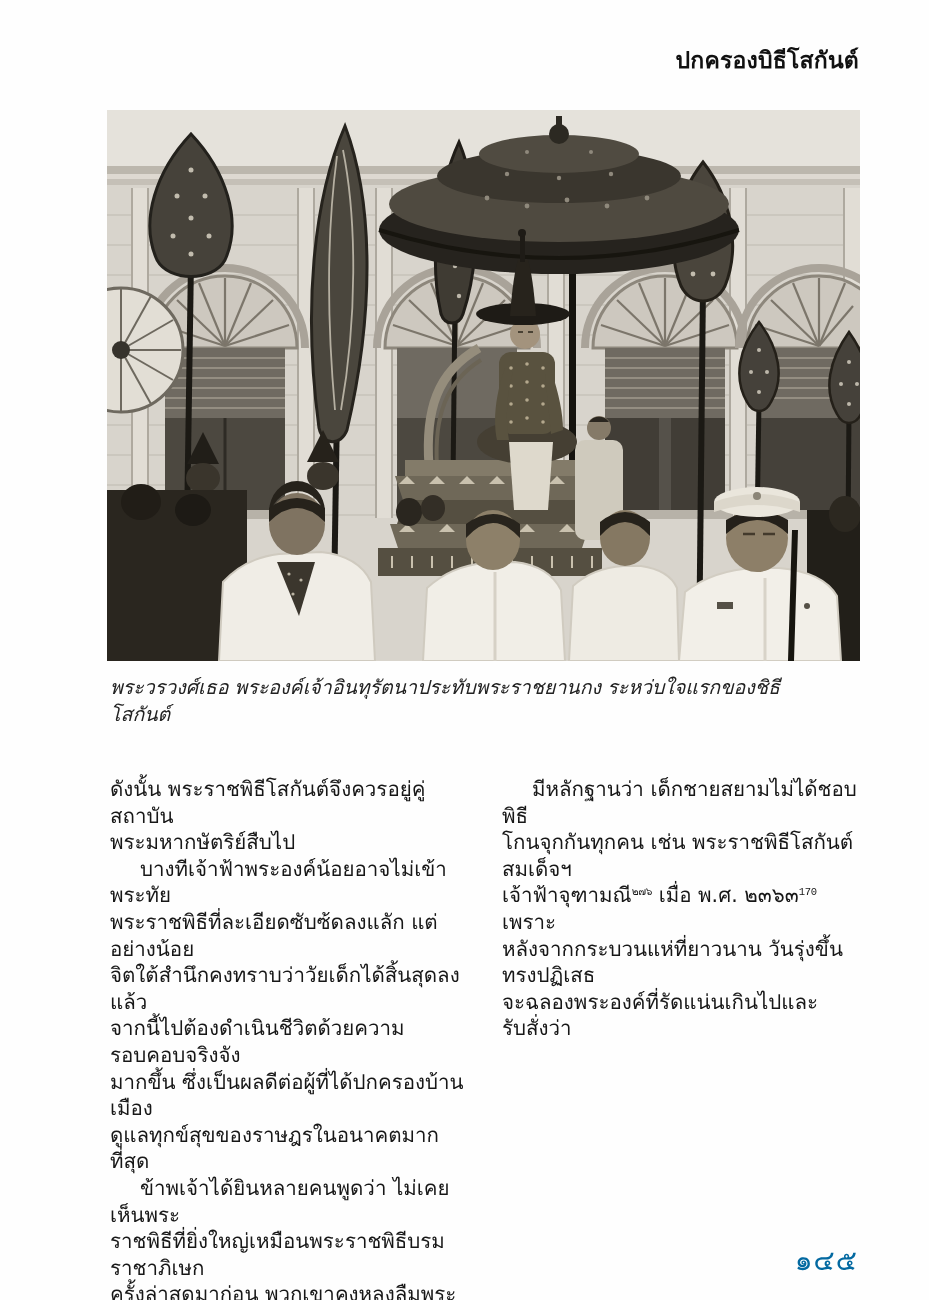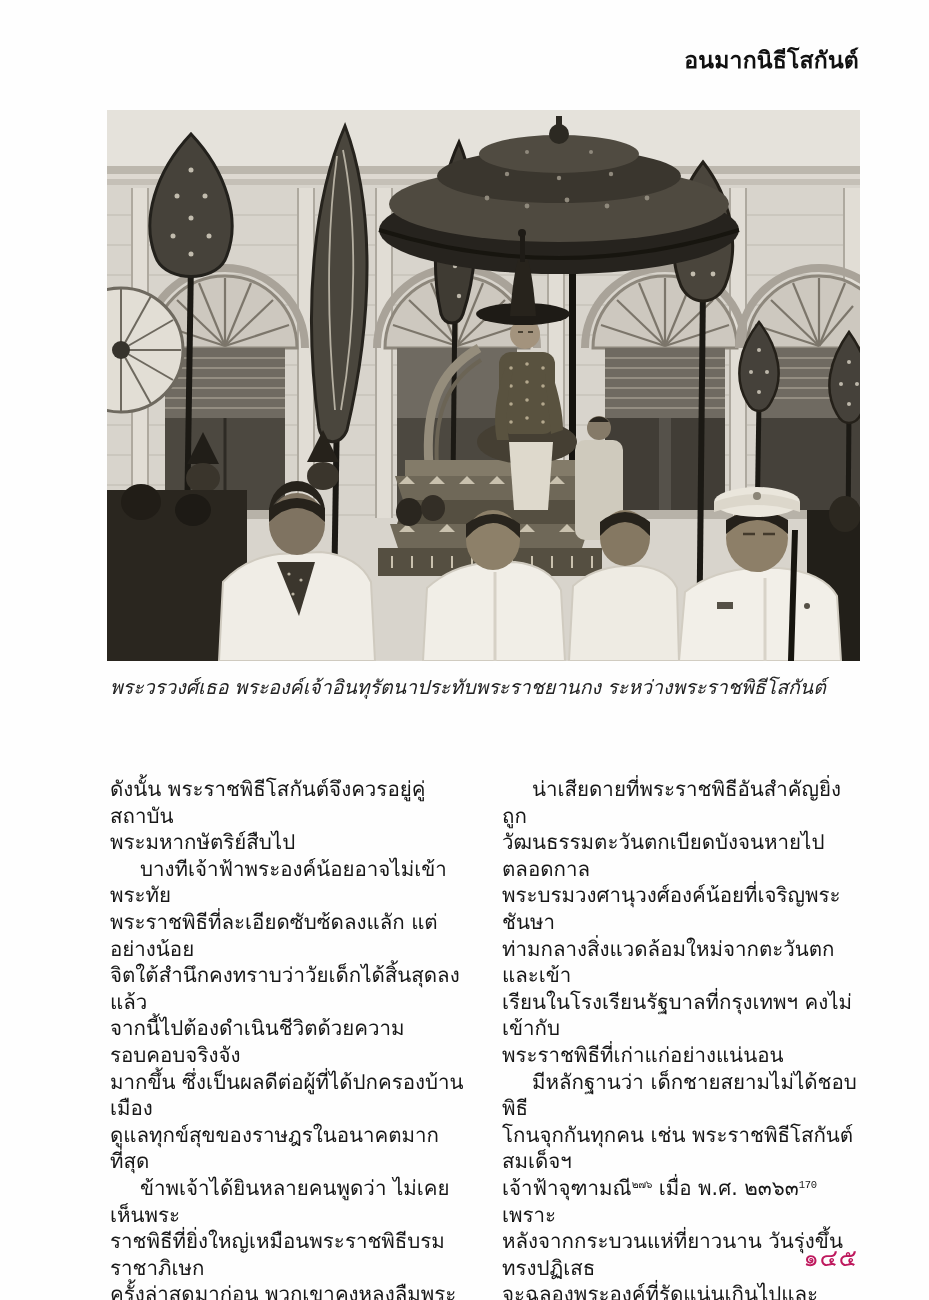--- a/index.html
+++ b/index.html
@@ -37,29 +37,29 @@
   .para{white-space:pre-line;margin:0;}
   .para.indent{text-indent:30px;}
   sup.fn{
     font-size:10.5px;line-height:0;vertical-align:7px;letter-spacing:-0.3px;
     white-space:nowrap;
     font-family:Liberation Mono, monospace;
   }
 
   .page-number{
     position:absolute;top:1238px;right:71px;
-    font-size:24px;color:#be185d;letter-spacing:1px;
+    font-size:28px;color:#0369a1;letter-spacing:1px;
   }
 </style>
 </head>
 <body>
 
 <div class="page">
 
-  <div class="header-title">อนมากนิธีโสกันต์</div>
+  <div class="header-title">ปกครองบิธีโสกันต์</div>
 
   <div class="photo-wrap">
     <svg viewBox="0 0 753 551" width="753" height="551" xmlns="http://www.w3.org/2000/svg">
       <defs>
         <clipPath id="ph">
             <rect x="0" y="0" width="753" height="551"></rect>
           </clipPath>
       </defs>
       <g clip-path="url(#ph)">
 
@@ -422,21 +422,21 @@
           <path d="M607 392 Q 650 376 693 392 L 693 402 Q 650 388 607 402 Z" fill="#dcd7cb"></path>
           <circle cx="650" cy="386" r="4" fill="#8b8577"></circle>
         </g>
 
         <line x1="688" y1="420" x2="684" y2="551" stroke="#17150f" stroke-width="6"></line>
       </g>
     </svg>
   </div>
 
   <div class="caption">
-    <div>พระวรวงศ์เธอ พระองค์เจ้าอินทุรัตนาประทับพระราชยานกง ระหว่างพระราชพิธีโสกันต์</div>
+    <div>พระวรวงศ์เธอ พระองค์เจ้าอินทุรัตนาประทับพระราชยานกง ระหว่บใจแรกของชิธีโสกันต์</div>
   </div>
 
   <div class="columns">
     <div class="col">
         <div class="para">ดังนั้น พระราชพิธีโสกันต์จึงควรอยู่คู่สถาบัน
 พระมหากษัตริย์สืบไป</div>
         <div class="para indent">บางทีเจ้าฟ้าพระองค์น้อยอาจไม่เข้าพระทัย
 พระราชพิธีที่ละเอียดซับซ้ดลงแลัก แต่อย่างน้อย
 จิตใต้สำนึกคงทราบว่าวัยเด็กได้สิ้นสุดลงแล้ว
 จากนี้ไปต้องดำเนินชีวิตด้วยความรอบคอบจริงจัง
@@ -445,26 +445,20 @@
         <div class="para indent">ข้าพเจ้าได้ยินหลายคนพูดว่า ไม่เคยเห็นพระ
 ราชพิธีที่ยิ่งใหญ่เหมือนพระราชพิธีบรมราชาภิเษก
 ครั้งล่าสุดมาก่อน พวกเขาคงหลงลืมพระราชพิธี
 โสกันต์กันหมดแล้วและยังหลงลืมด้วยว่า เป็น
 พระราชพิธีที่เตรียมองค์รัชทายาทให้ขึ้นครองราชย์
 โดยชอบธรรม เจ้าฟ้าทรงเข้าพระราชพิธีโสกันต์
 ในช่วงวัยรุ่น จึงเป็นเรื่องประทับใจแรกของชีวิต
 ที่ไม่อาจลืมเลือน</div>
       </div>
     <div class="col">
-        <div class="para indent">น่าเสียดายที่พระราชพิธีอันสำคัญยิ่งถูก
-วัฒนธรรมตะวันตกเบียดบังจนหายไปตลอดกาล
-พระบรมวงศานุวงศ์องค์น้อยที่เจริญพระชันษา
-ท่ามกลางสิ่งแวดล้อมใหม่จากตะวันตกและเข้า
-เรียนในโรงเรียนรัฐบาลที่กรุงเทพฯ คงไม่เข้ากับ
-พระราชพิธีที่เก่าแก่อย่างแน่นอน</div>
         <div class="para indent">มีหลักฐานว่า เด็กชายสยามไม่ได้ชอบพิธี
 โกนจุกกันทุกคน เช่น พระราชพิธีโสกันต์สมเด็จฯ
 เจ้าฟ้าจุฑามณี<sup class="fn">๒๗๖</sup>  เมื่อ พ.ศ. ๒๓๖๓<sup class="fn">170</sup>  เพราะ
 หลังจากกระบวนแห่ที่ยาวนาน วันรุ่งขึ้นทรงปฏิเสธ
 จะฉลองพระองค์ที่รัดแน่นเกินไปและรับสั่งว่า</div>
       </div>
   </div>
 
   <div class="page-number">๑๔๕</div>
 

